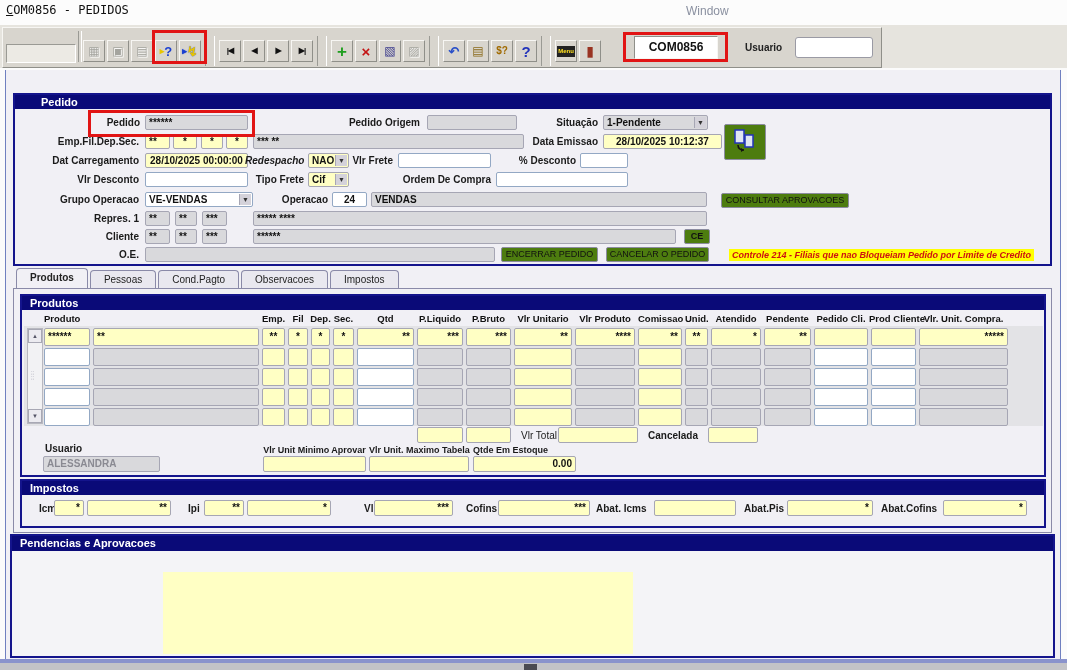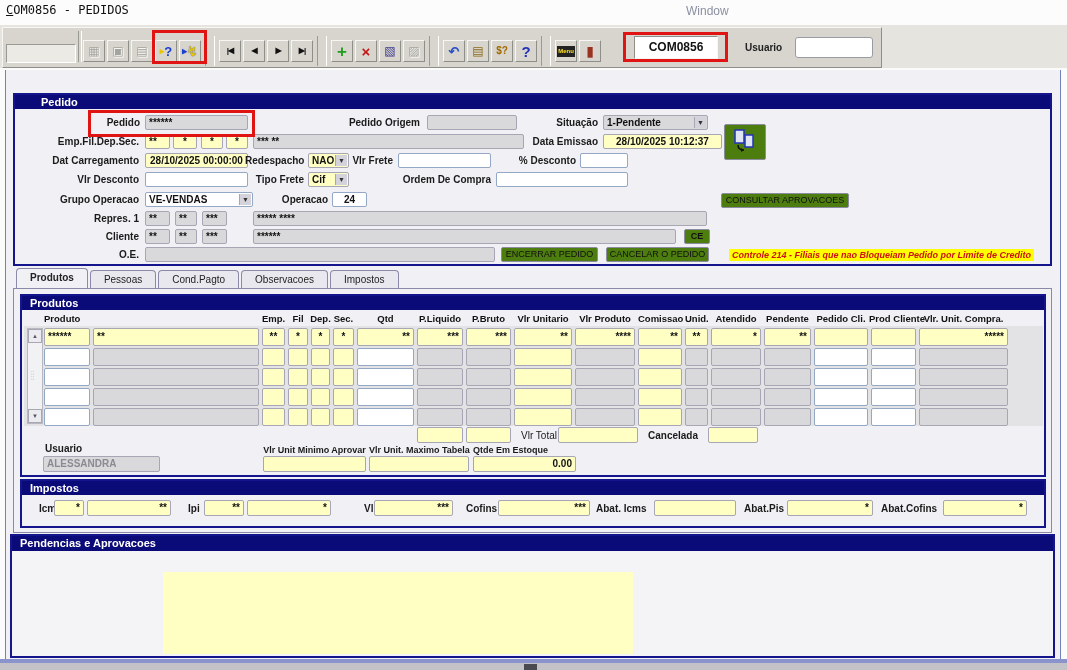--- a/index.html
+++ b/index.html
@@ -209,38 +209,39 @@
   <div class="f fy" style="left:145px;top:134px;width:25px;">**</div>
   <div class="f fy ctr" style="left:173px;top:134px;width:24px;">*</div>
   <div class="f fy ctr" style="left:201px;top:134px;width:22px;">*</div>
   <div class="f fy ctr" style="left:226px;top:134px;width:22px;">*</div>
   <div class="f fg" style="left:253px;top:134px;width:271px;">*** **</div>
   <div class="lbl r" style="left:450px;top:136px;width:148px;">Data Emissao</div>
   <div class="f fy ctr" style="left:603px;top:134px;width:119px;">28/10/2025 10:12:37</div>
 
   <div class="lbl r" style="left:20px;top:155px;width:119px;">Dat Carregamento</div>
   <div class="f fy ctr" style="left:145px;top:153px;width:103px;">28/10/2025 00:00:00</div>
-  <div class="lbl r" style="left:245px;top:155px;width:59px;">Redespacho</div>
+  <div class="lbl r" style="left:245px;top:155px;width:59px;font-style:italic;">Redespacho</div>
   <div class="f fy dd" style="left:308px;top:153px;width:41px;"><span>NAO</span><span class="arr">▼</span></div>
   <div class="lbl r" style="left:340px;top:155px;width:53px;">Vlr Frete</div>
   <div class="f fw" style="left:398px;top:153px;width:93px;"></div>
   <div class="lbl r" style="left:500px;top:155px;width:76px;">% Desconto</div>
   <div class="f fw" style="left:580px;top:153px;width:48px;"></div>
 
   <div class="lbl r" style="left:20px;top:174px;width:119px;">Vlr Desconto</div>
   <div class="f fw" style="left:145px;top:172px;width:103px;"></div>
   <div class="lbl r" style="left:245px;top:174px;width:59px;text-align:right;">Tipo Frete</div>
   <div class="f fy dd" style="left:308px;top:172px;width:41px;"><span>Cif</span><span class="arr">▼</span></div>
   <div class="lbl r" style="left:380px;top:174px;width:111px;">Ordem De Compra</div>
   <div class="f fw" style="left:496px;top:172px;width:132px;"></div>
 
   <div class="lbl r" style="left:20px;top:194px;width:119px;">Grupo Operacao</div>
   <div class="f fw dd" style="left:145px;top:192px;width:108px;"><span>VE-VENDAS</span><span class="arr">▼</span></div>
   <div class="lbl r" style="left:270px;top:194px;width:58px;">Operacao</div>
   <div class="f fw ctr" style="left:332px;top:192px;width:35px;">24</div>
+  <div class="f fg" style="left:371px;top:192px;width:336px;">VENDAS</div>
   <div class="wbtn" style="left:721px;top:193px;width:128px;">CONSULTAR APROVACOES</div>
 
   <div class="lbl r" style="left:20px;top:213px;width:119px;">Repres. 1</div>
   <div class="f fg" style="left:145px;top:211px;width:25px;">**</div>
   <div class="f fg" style="left:175px;top:211px;width:22px;">**</div>
   <div class="f fg" style="left:202px;top:211px;width:25px;">***</div>
   <div class="f fg" style="left:253px;top:211px;width:454px;">***** ****</div>
 
   <div class="lbl r" style="left:20px;top:231px;width:119px;">Cliente</div>
   <div class="f fg" style="left:145px;top:229px;width:25px;">**</div>

